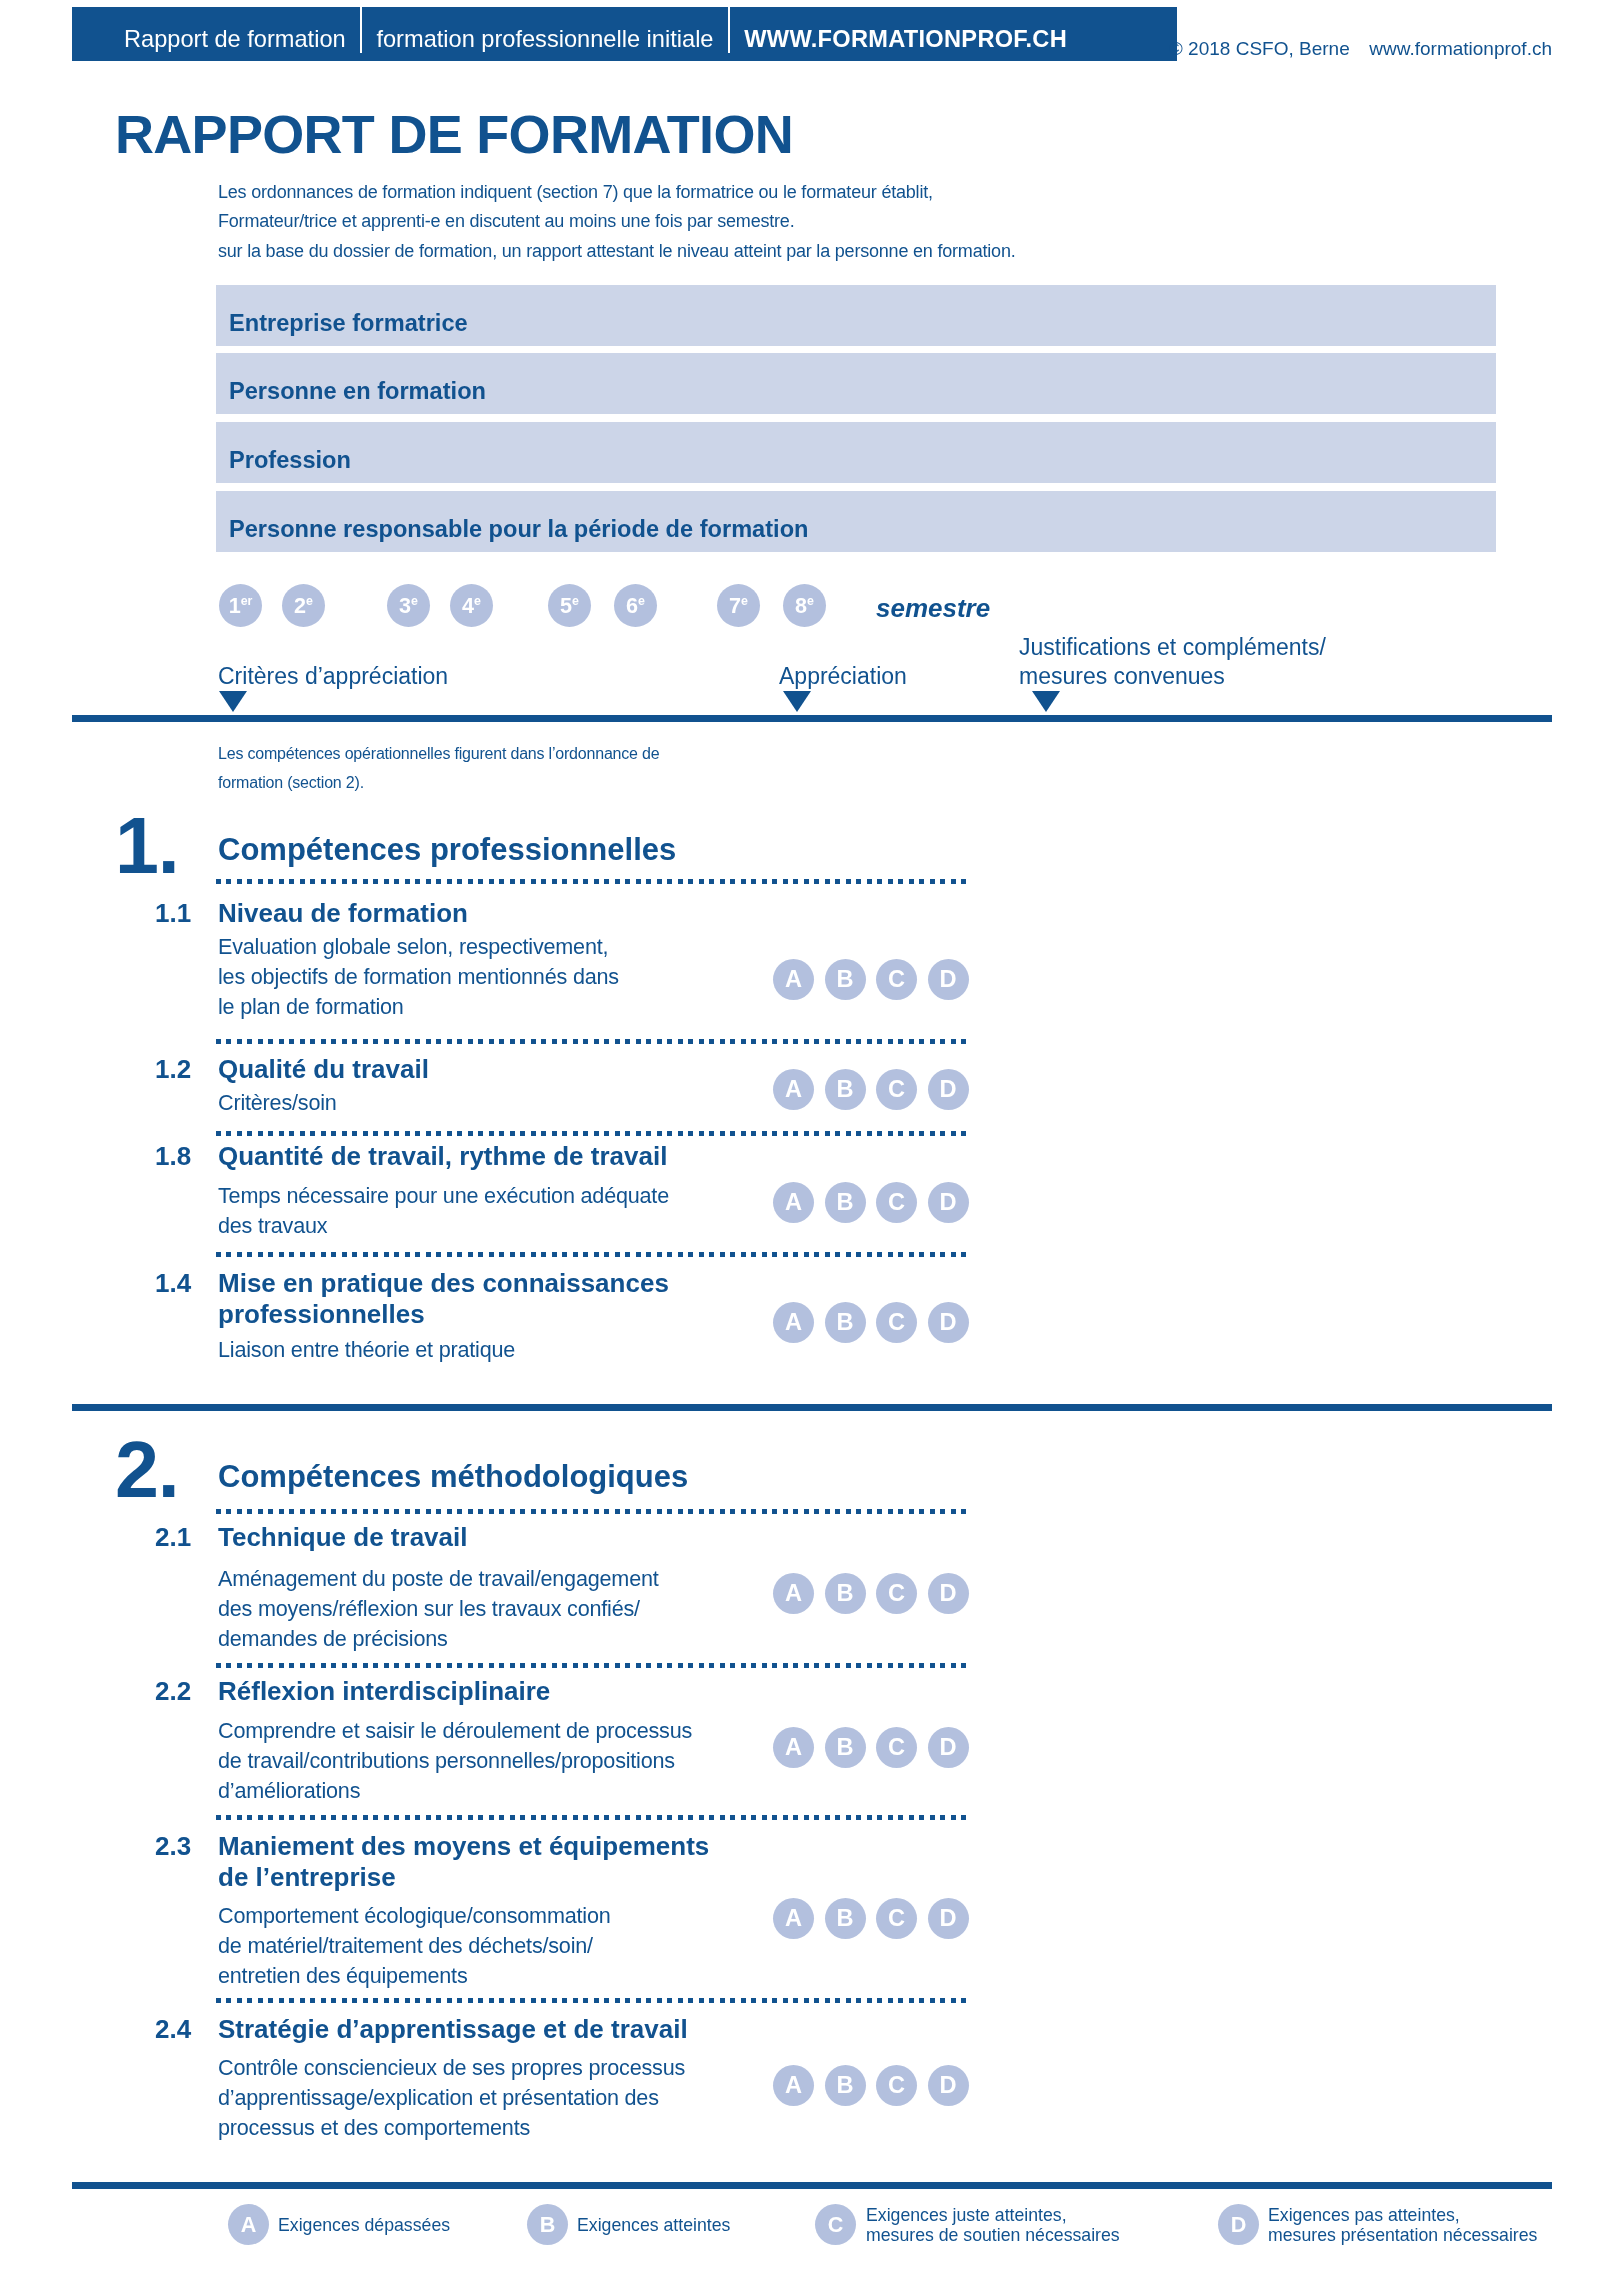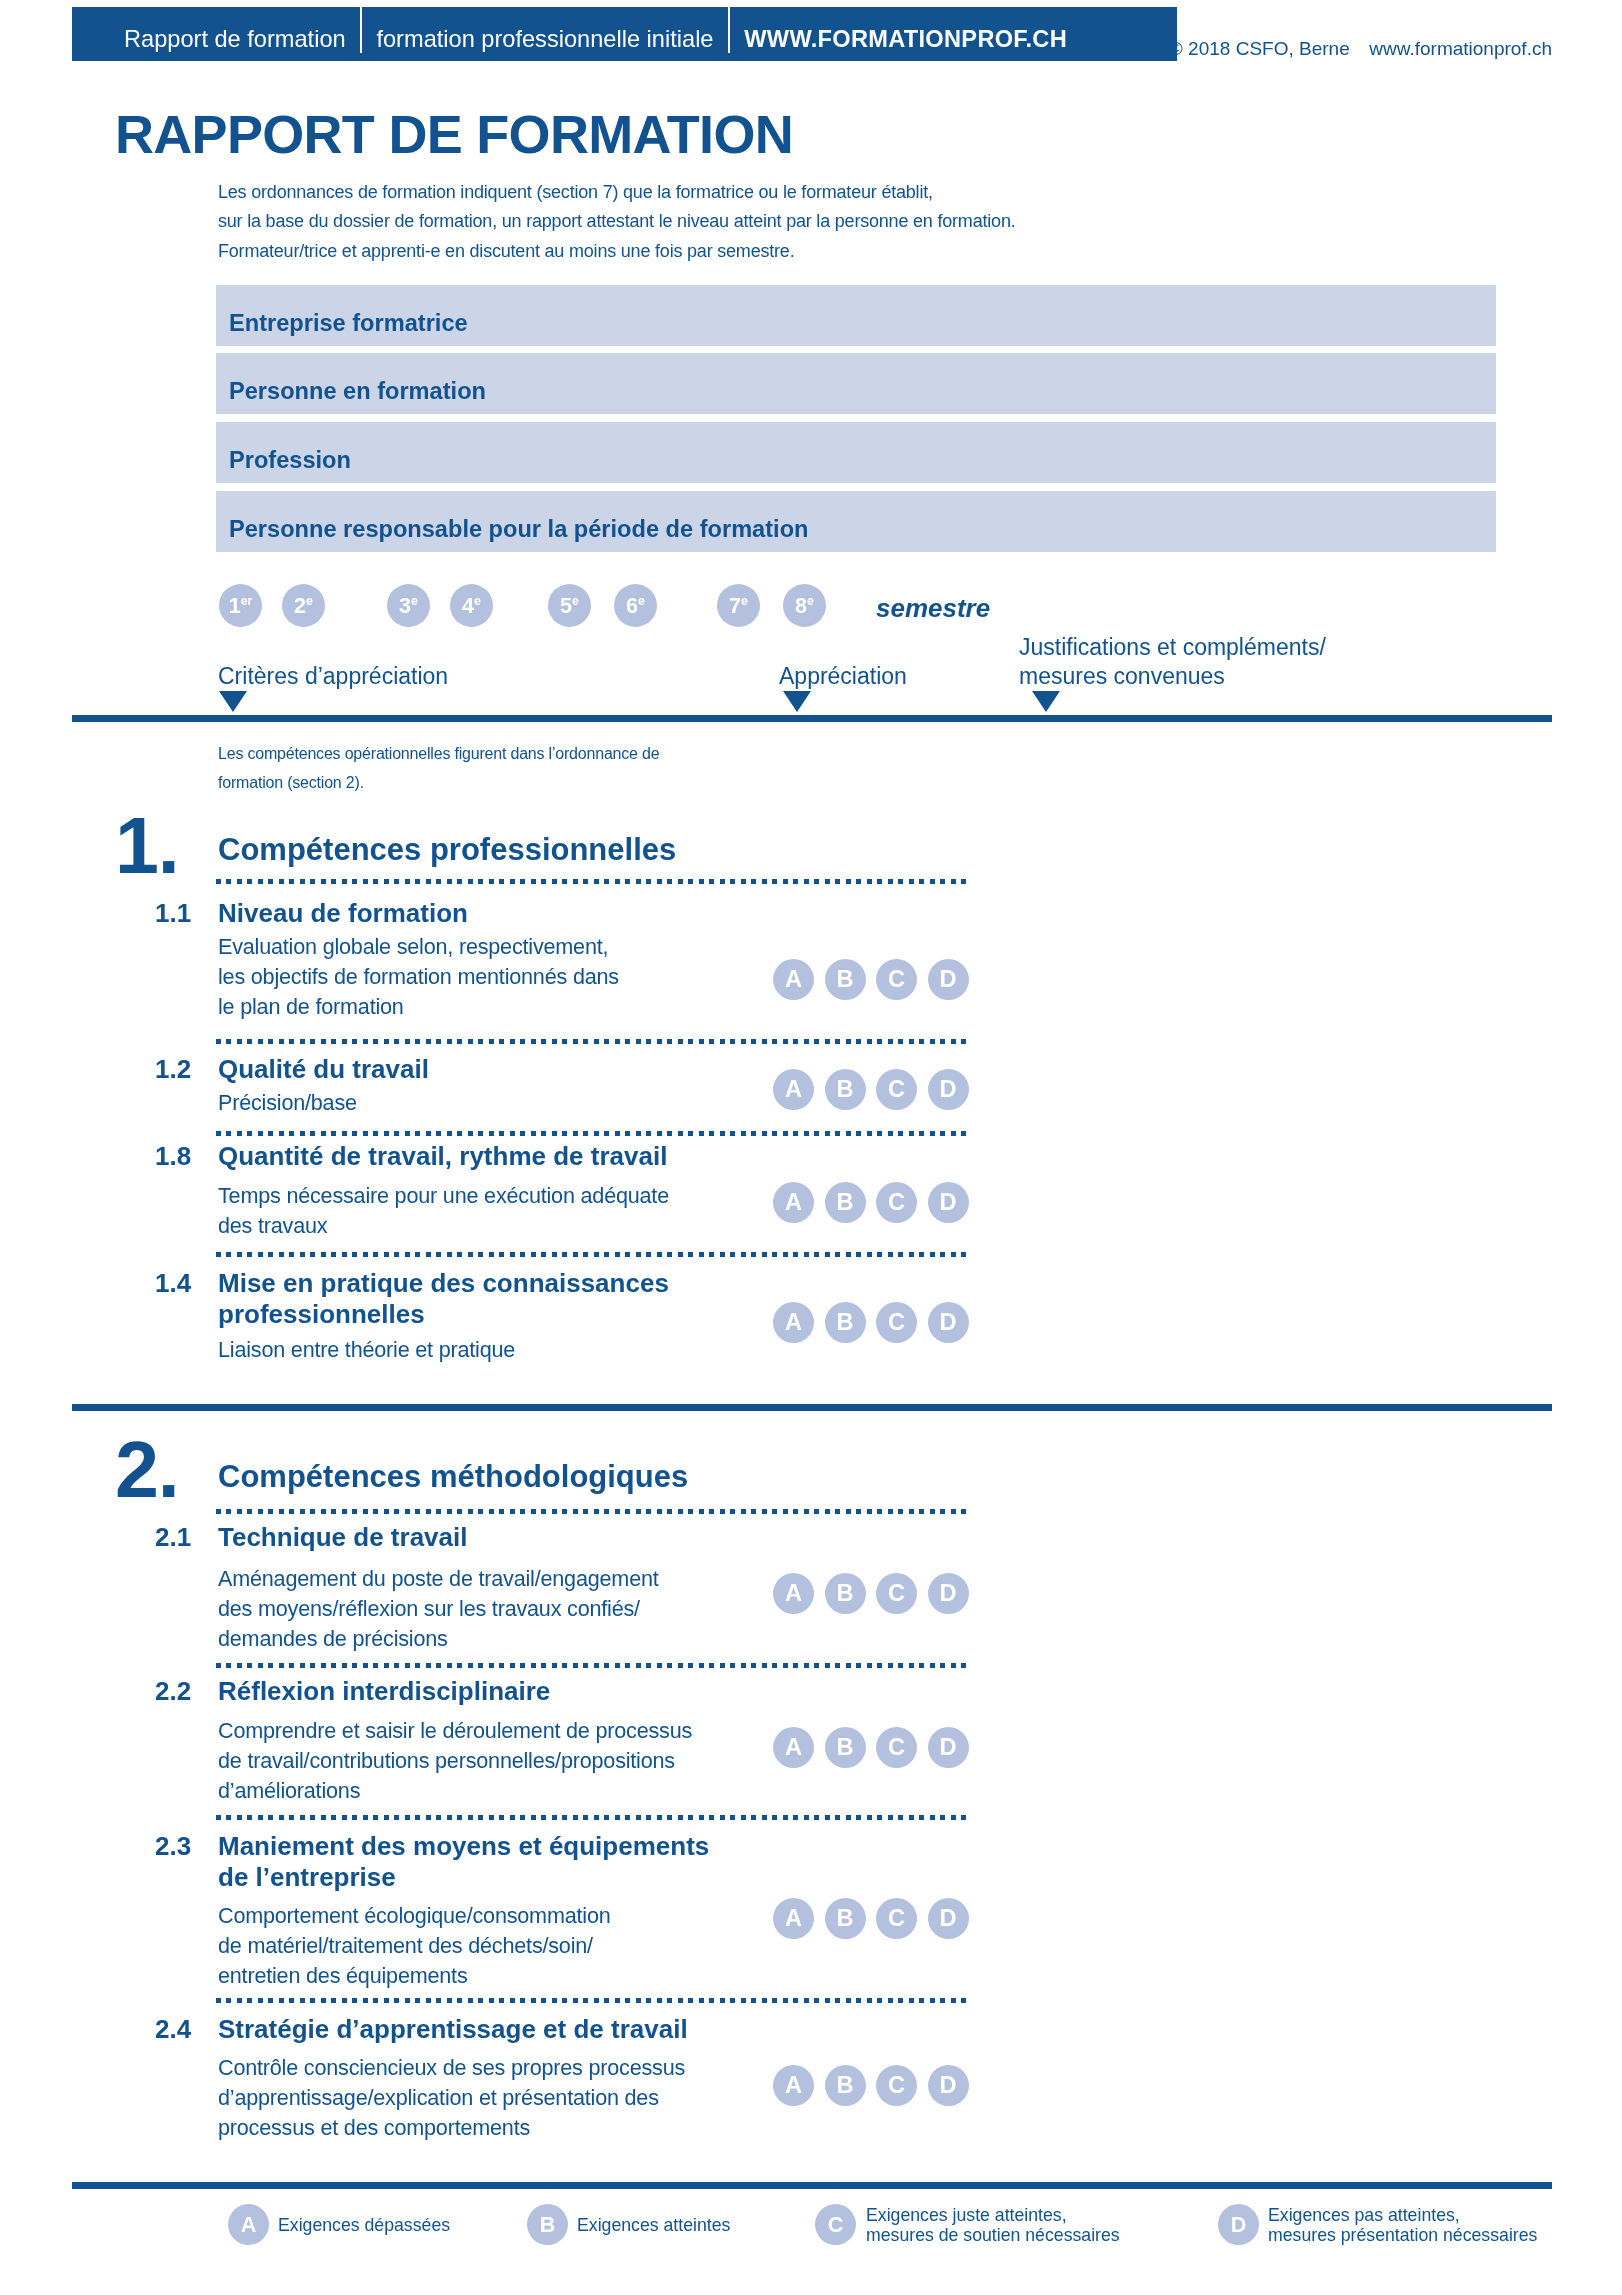--- a/index.html
+++ b/index.html
@@ -74,22 +74,22 @@
 
   <div class="copyright">
     <span>© 2018 CSFO, Berne</span>
     <span>www.formationprof.ch</span>
   </div>
 
   <div class="page-title">RAPPORT DE FORMATION</div>
 
   <div class="intro">
     <div>Les ordonnances de formation indiquent (section 7) que la formatrice ou le formateur établit,</div>
+    <div>Formateur/trice et apprenti-e en discutent au moins une fois par semestre.</div>
     <div>sur la base du dossier de formation, un rapport attestant le niveau atteint par la personne en formation.</div>
-    <div>Formateur/trice et apprenti-e en discutent au moins une fois par semestre.</div>
   </div>
 
   <div id="fields">
       <div class="field-row" style="top: 285px;">
         <div class="flabel">Entreprise formatrice</div>
       </div>
       <div class="field-row" style="top: 353px;">
         <div class="flabel">Personne en formation</div>
       </div>
       <div class="field-row" style="top: 422px;">
@@ -138,21 +138,21 @@
 le plan de formation</div>
       <div class="abcd" style="top: 959px;">
         <div class="rc">A</div>
         <div class="rc">B</div>
         <div class="rc">C</div>
         <div class="rc">D</div>
       </div>
       <div class="dotted" style="top: 1039px;"></div>
       <div class="item-num" style="top: 1054px;">1.2</div>
       <div class="item-title" style="top: 1054px;">Qualité du travail</div>
-      <div class="item-desc" style="top: 1088px;">Précision/base</div>
+      <div class="item-desc" style="top: 1088px;">Critères/soin</div>
       <div class="abcd" style="top: 1069px;">
         <div class="rc">A</div>
         <div class="rc">B</div>
         <div class="rc">C</div>
         <div class="rc">D</div>
       </div>
       <div class="dotted" style="top: 1131px;"></div>
       <div class="item-num" style="top: 1141px;">1.8</div>
       <div class="item-title" style="top: 1141px;">Quantité de travail, rythme de travail</div>
       <div class="item-desc" style="top: 1181px;">Temps nécessaire pour une exécution adéquate

